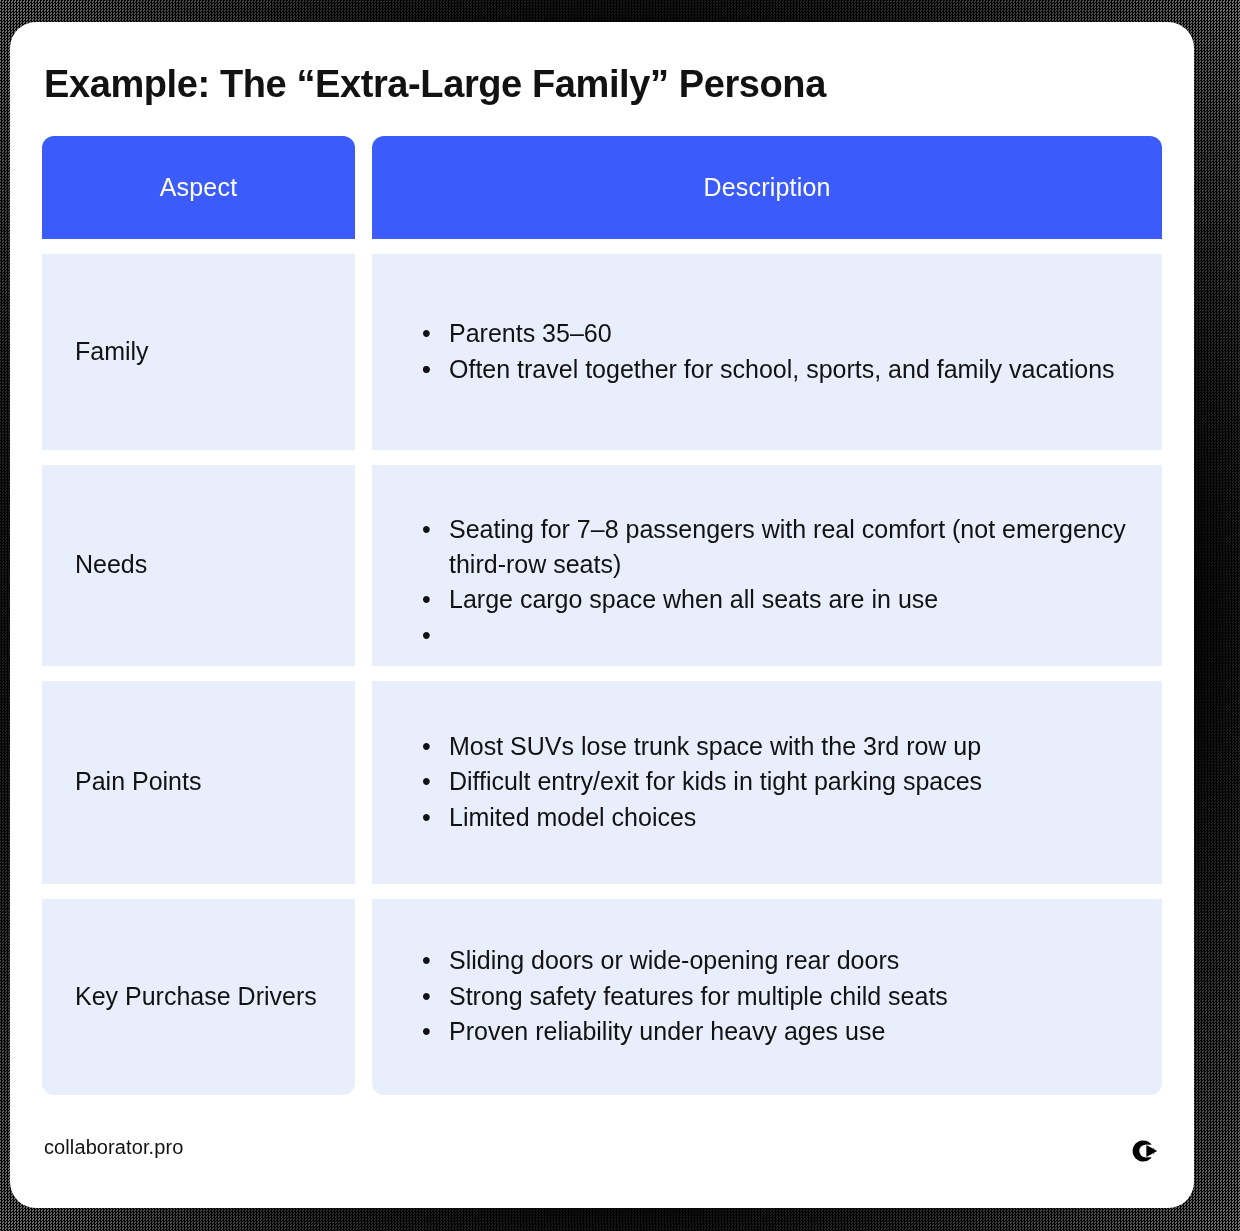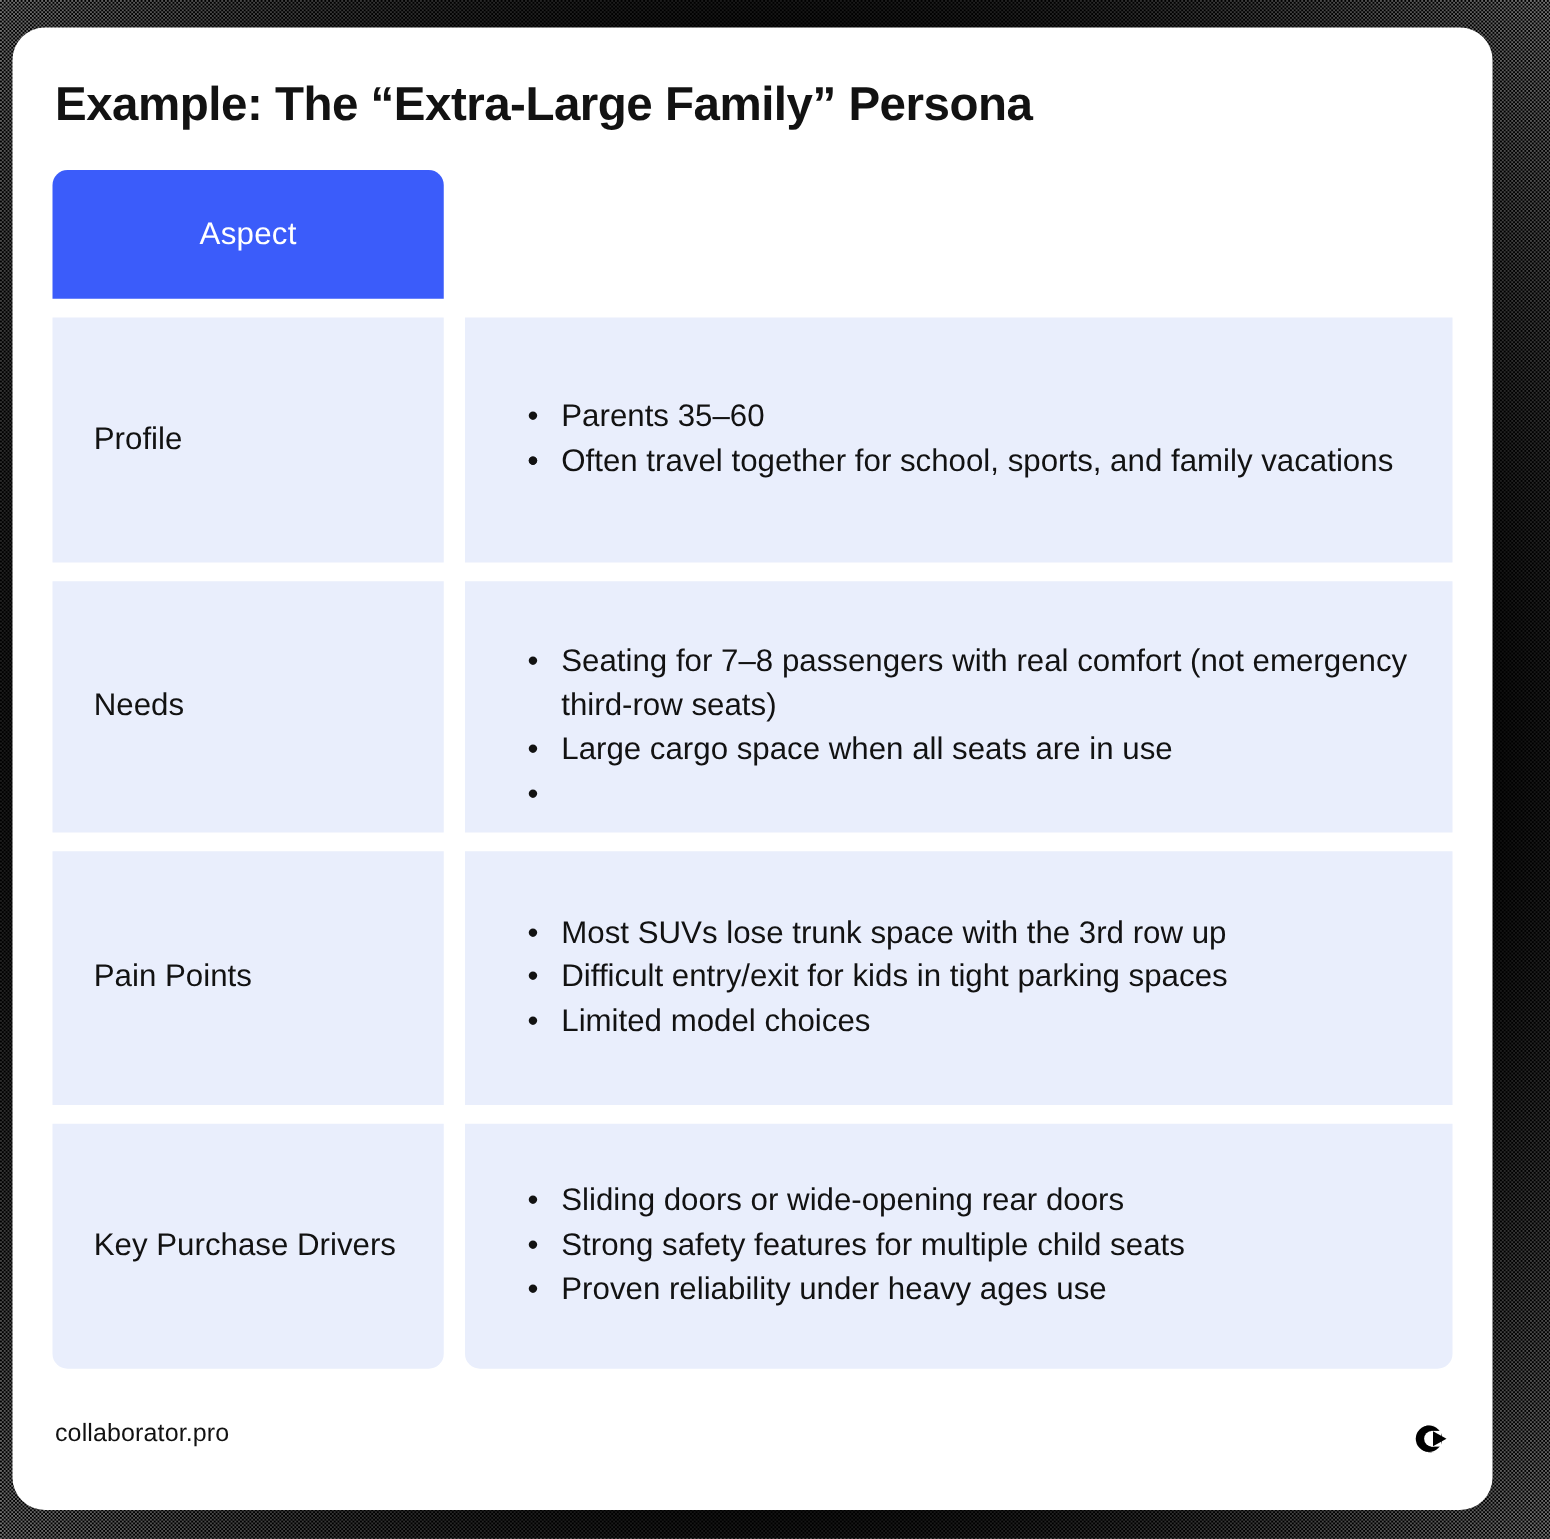--- a/index.html
+++ b/index.html
@@ -191,25 +191,28 @@
   <div class="card-inner">
 
     <h1 class="page-title">Example: The “Extra-Large Family” Persona</h1>
 
     <div class="table">
 
       <div class="row row-head">
         <div class="cell-aspect">
           <span class="head-label">Aspect</span>
         </div>
+        <div class="cell-desc">
+          <span class="head-label">Description</span>
+        </div>
       </div>
 
       <div class="row row-body first r-profile">
         <div class="cell-aspect">
-          <span class="aspect-label">Profile</span>
+          <span class="aspect-label">Family</span>
         </div>
         <div class="cell-desc">
           <ul class="bullets">
             <li><span class="dot">•</span><span>Parents 35–60</span></li>
             <li><span class="dot">•</span></li>
             <li><span class="dot">•</span><span>Often travel together for school, sports, and family vacations</span></li>
           </ul>
         </div>
       </div>
 

